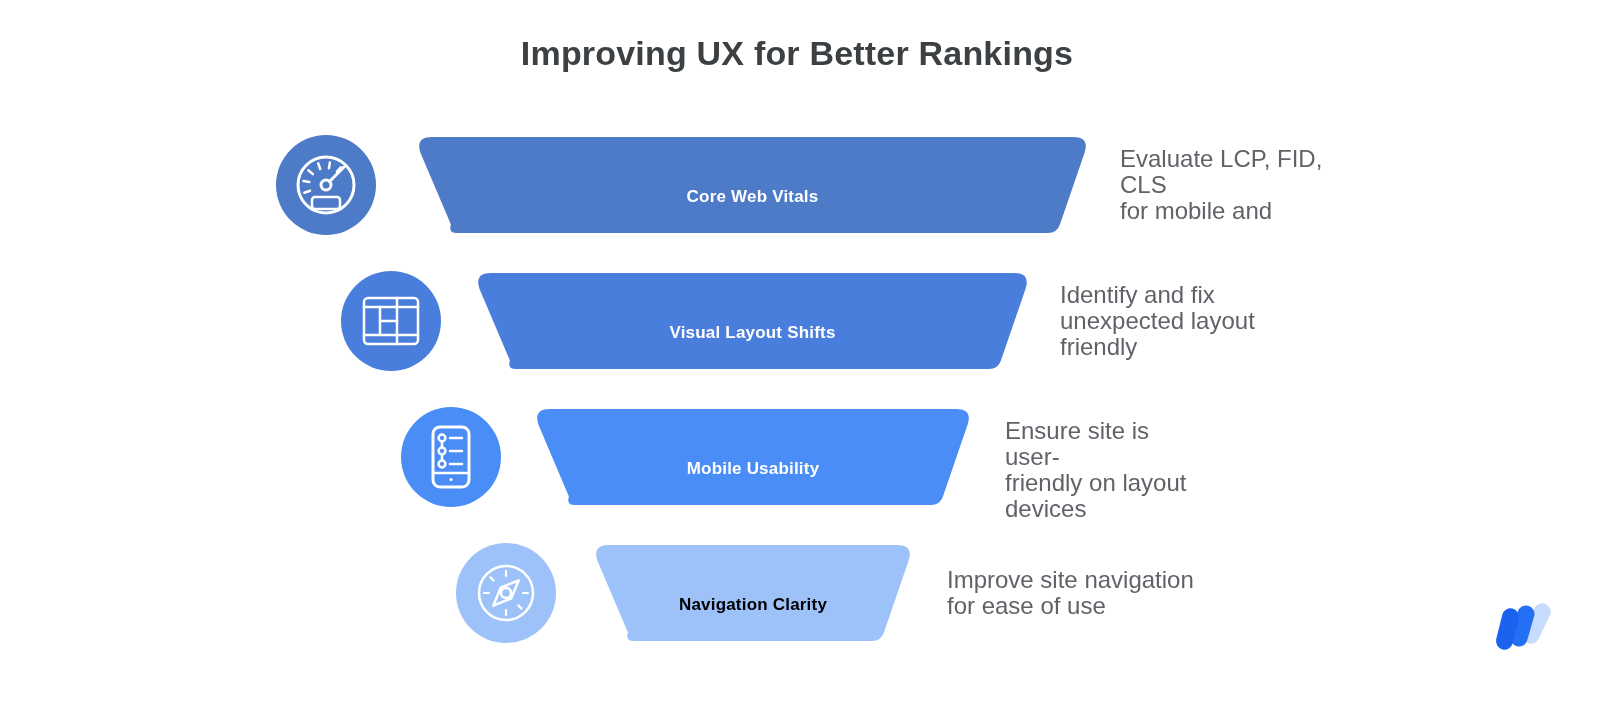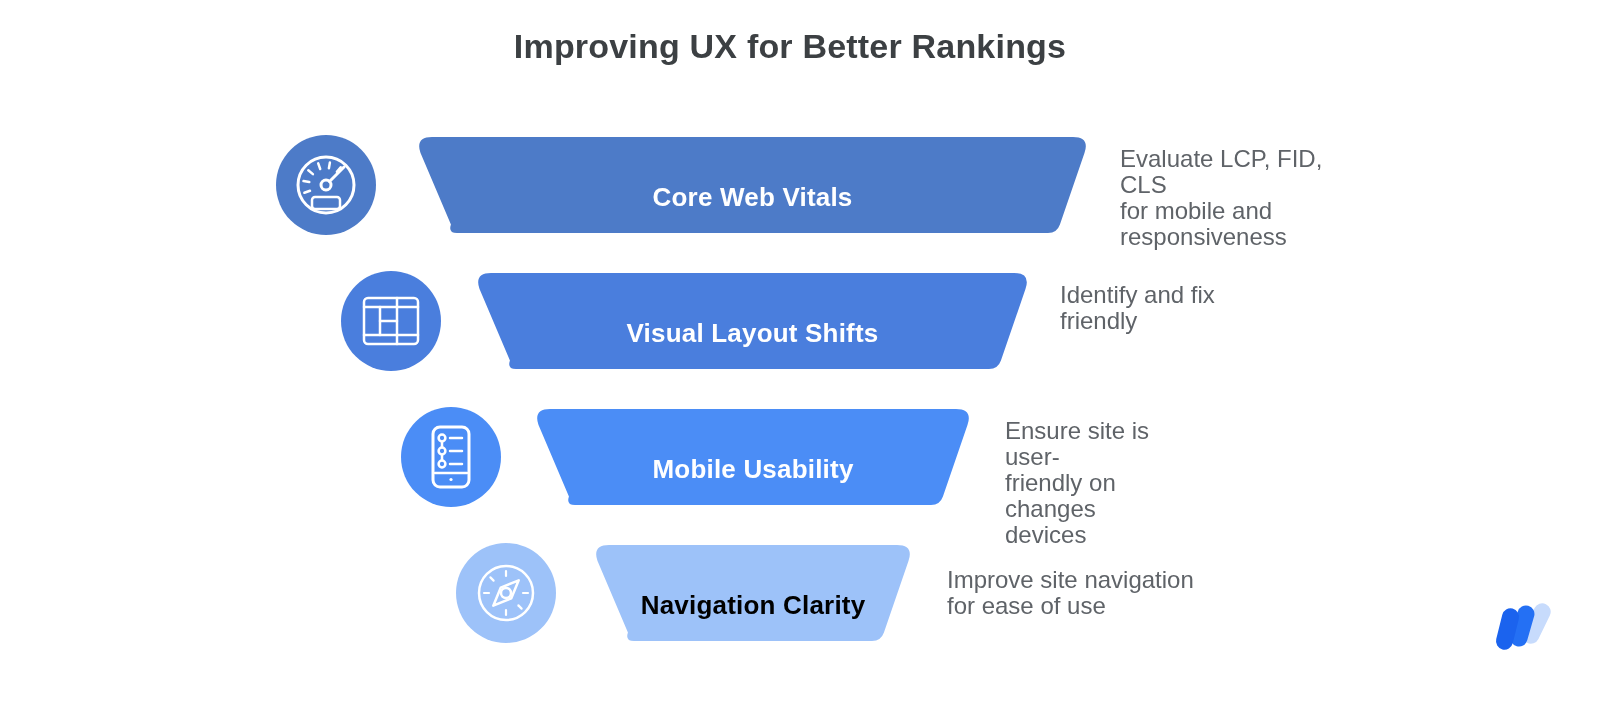--- a/index.html
+++ b/index.html
@@ -1,29 +1,29 @@
 <!DOCTYPE html>
 <html><head>
 <meta charset="utf-8">
 <style>
   html,body{margin:0;padding:0;background:#fff;}
   .canvas{
     position:relative;width:1605px;height:707px;background:#fff;overflow:hidden;
     font-family:"Liberation Sans",sans-serif;
   }
   .title{
-    position:absolute;left:0;top:22px;width:1570px;margin:5px;
+    position:absolute;left:0;top:22px;width:1570px;margin:12px;
     text-align:center;font-size:34px;font-weight:700;letter-spacing:.2px;
   }
   .badge{position:absolute;width:100px;height:100px;}
   .badge .glyph{stroke:#fff;fill:none;stroke-linecap:round;stroke-linejoin:round;}
   .bar{position:absolute;height:96px;display:block;}
   .bar-label{
     position:absolute;height:120px;display:flex;align-items:center;justify-content:center;
-    font-size:26px;font-weight:700;letter-spacing:.2px;
+    font-size:17px;font-weight:700;letter-spacing:.2px;
   }
   .desc{
     position:absolute;font-size:24px;line-height:26px;font-weight:400;
   }
   .logo{position:absolute;left:1492px;top:594px;width:62px;height:62px;}
 </style>
 </head>
 <body>
 
 <div class="canvas">
@@ -47,40 +47,40 @@
       <rect x="36" y="62" width="28" height="12" rx="3" stroke-width="2.5"></rect>
     </g>
   </svg>
   <svg class="bar" style="left:415px;top:137px" width="675" height="96" viewBox="0 0 675 96">
     <path d="M17,0 L658,0 Q675,0 669.47,16.08 L644.93,87.49 Q642,96 633,96 L42,96 Q33,96 35.93,87.49 L5.53,16.08 Q0,0 17,0 Z" fill="#4D7BC8"></path>
   </svg>
   <div class="bar-label" style="left: 415px; top: 137px; width: 675px; color: rgb(255, 255, 255);">Core Web Vitals</div>
   <div class="desc" style="left: 1120px; top: 146px; width: 222px; color: rgb(95, 99, 104);">
     <div>Evaluate LCP, FID, CLS</div>
     <div>for mobile and</div>
-    <div>responsiveness</div>
   </div>
 
   <svg class="badge" style="left:341px;top:271px" viewBox="0 0 100 100">
     <circle cx="50" cy="50" r="50" fill="#4A7EDD"></circle>
     <g class="glyph" stroke-width="2.5">
       <rect x="23" y="27" width="54" height="46" rx="4"></rect>
       <line x1="23" y1="36" x2="77" y2="36"></line>
       <line x1="23" y1="64" x2="77" y2="64"></line>
       <line x1="56" y1="27" x2="56" y2="73"></line>
       <line x1="39" y1="36" x2="39" y2="64"></line>
       <line x1="39" y1="50" x2="56" y2="50"></line>
     </g>
   </svg>
   <svg class="bar" style="left:474px;top:273px" width="557" height="96" viewBox="0 0 557 96">
     <path d="M17,0 L540,0 Q557,0 551.47,16.08 L526.93,87.49 Q524,96 515,96 L42,96 Q33,96 35.93,87.49 L5.53,16.08 Q0,0 17,0 Z" fill="#4A7EDD"></path>
   </svg>
   <div class="bar-label" style="left: 474px; top: 273px; width: 557px; color: rgb(255, 255, 255);">Visual Layout Shifts</div>
   <div class="desc" style="left: 1060px; top: 282px; width: 200px; color: rgb(95, 99, 104);">
     <div>Identify and fix</div>
+    <div>unexpected layout</div>
     <div>friendly</div>
   </div>
 
   <svg class="badge" style="left:401px;top:407px" viewBox="0 0 100 100">
     <circle cx="50" cy="50" r="50" fill="#4B8DF6"></circle>
     <g class="glyph" stroke-width="3">
       <rect x="32" y="20" width="36" height="60" rx="7"></rect>
       <line x1="34" y1="66" x2="66" y2="66" stroke-width="2.5"></line>
       <circle cx="50" cy="72.5" r="1.6" fill="#fff" stroke="none"></circle>
       <line x1="41" y1="29" x2="41" y2="59" stroke-width="2.5"></line>
@@ -93,21 +93,21 @@
         <line x1="49" y1="57" x2="61" y2="57"></line>
       </g>
     </g>
   </svg>
   <svg class="bar" style="left:533px;top:409px" width="440" height="96" viewBox="0 0 440 96">
     <path d="M17,0 L423,0 Q440,0 434.47,16.08 L409.93,87.49 Q407,96 398,96 L42,96 Q33,96 35.93,87.49 L5.53,16.08 Q0,0 17,0 Z" fill="#4B8DF6"></path>
   </svg>
   <div class="bar-label" style="left: 533px; top: 409px; width: 440px; color: rgb(255, 255, 255);">Mobile Usability</div>
   <div class="desc" style="left: 1005px; top: 418px; width: 200px; color: rgb(95, 99, 104);">
     <div>Ensure site is user-</div>
-    <div>friendly on changes</div>
+    <div>friendly on layout</div>
     <div>devices</div>
   </div>
 
   <svg class="badge" style="left:456px;top:543px" viewBox="0 0 100 100">
     <circle cx="50" cy="50" r="50" fill="#9DC2F9"></circle>
     <g class="glyph" stroke-width="2.5">
       <circle cx="50" cy="50" r="27"></circle>
       <g stroke-width="2.2">
         <line x1="50" y1="28" x2="50" y2="33"></line>
         <line x1="72" y1="50" x2="67" y2="50"></line>

